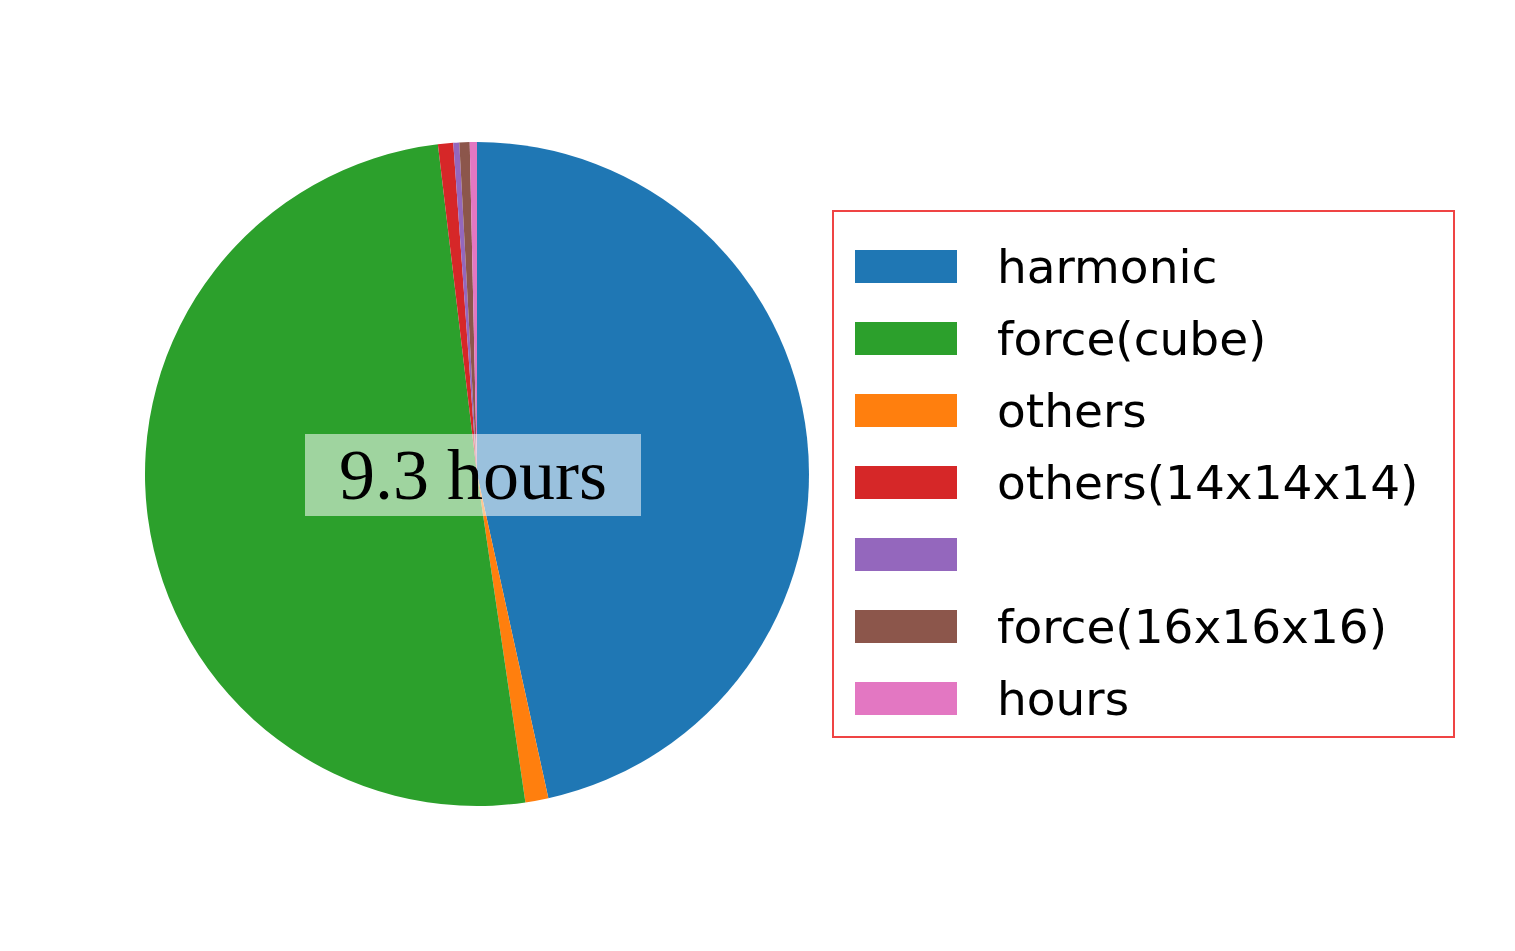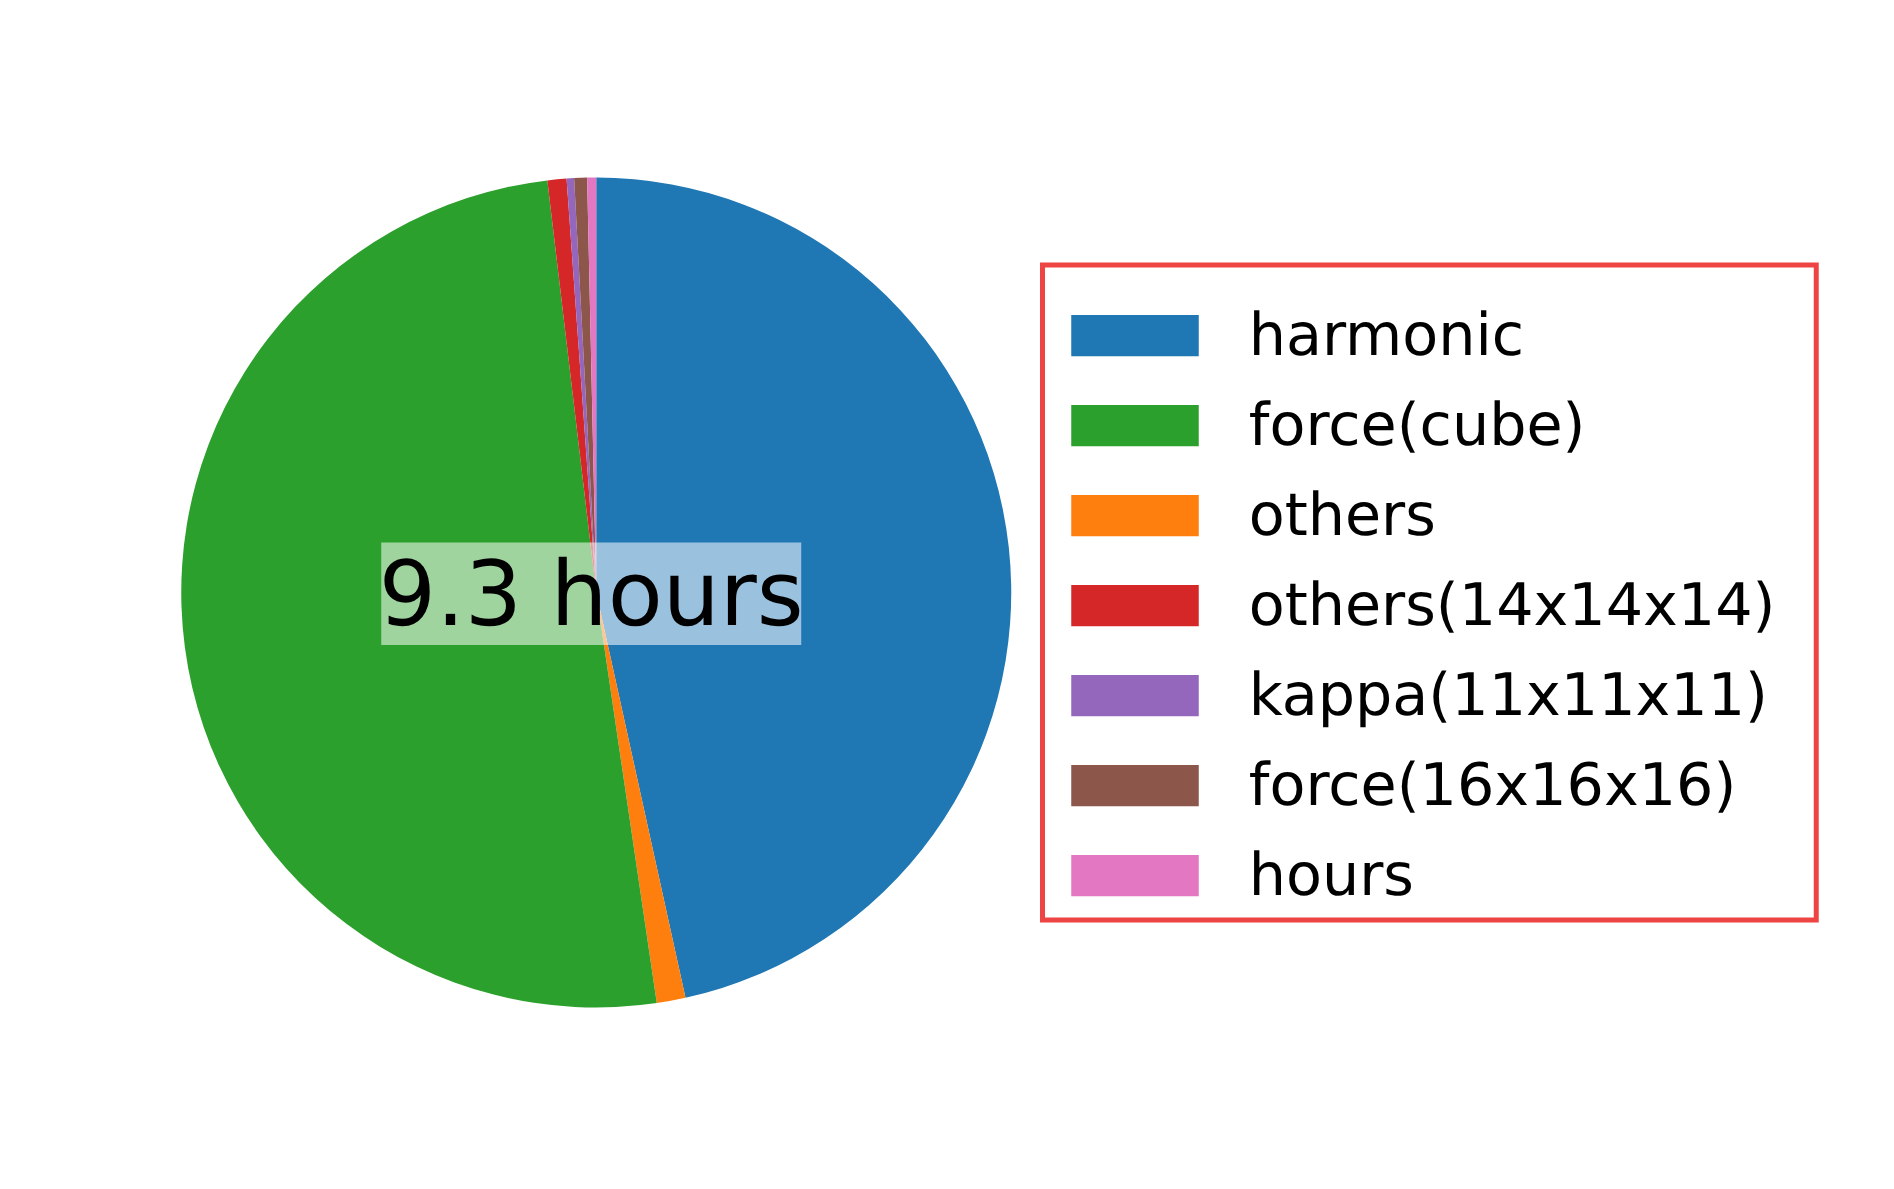--- a/index.html
+++ b/index.html
@@ -34,29 +34,30 @@
     height: 82px;
     display: flex;
     align-items: center;
     justify-content: center;
     background: rgba(255,255,255,0.55);
     color: #000000;
     font-size: 72px;
     line-height: 1;
     letter-spacing: 0px;
     white-space: nowrap;
+    font-family: Liberation Serif, serif;
   }
   #legend {
     position: absolute;
     left: 832px;
     top: 210px;
     width: 623px;
     height: 528px;
     box-sizing: border-box;
-    border: 4px solid #ef4444;
+    border: 2px solid #ef4444;
     background: #ffffff;
   }
   #legend-list {
     position: absolute;
     left: 0;
     top: 0;
     width: 100%;
     height: 100%;
     padding: 18px 0 0 0;
     margin: 0;
@@ -115,21 +116,20 @@
         <div class="legend-row">
           <span class="legend-swatch" style="background: rgb(255, 127, 14);"></span>
           <span class="legend-label">others</span>
         </div>
         <div class="legend-row">
           <span class="legend-swatch" style="background: rgb(214, 39, 40);"></span>
           <span class="legend-label">others(14x14x14)</span>
         </div>
         <div class="legend-row">
           <span class="legend-swatch" style="background: rgb(148, 103, 189);"></span>
-          <span class="legend-label">kappa(11x11x11)</span>
         </div>
         <div class="legend-row">
           <span class="legend-swatch" style="background: rgb(140, 86, 75);"></span>
           <span class="legend-label">force(16x16x16)</span>
         </div>
         <div class="legend-row">
           <span class="legend-swatch" style="background: rgb(227, 119, 194);"></span>
           <span class="legend-label">hours</span>
         </div>
       </div>

